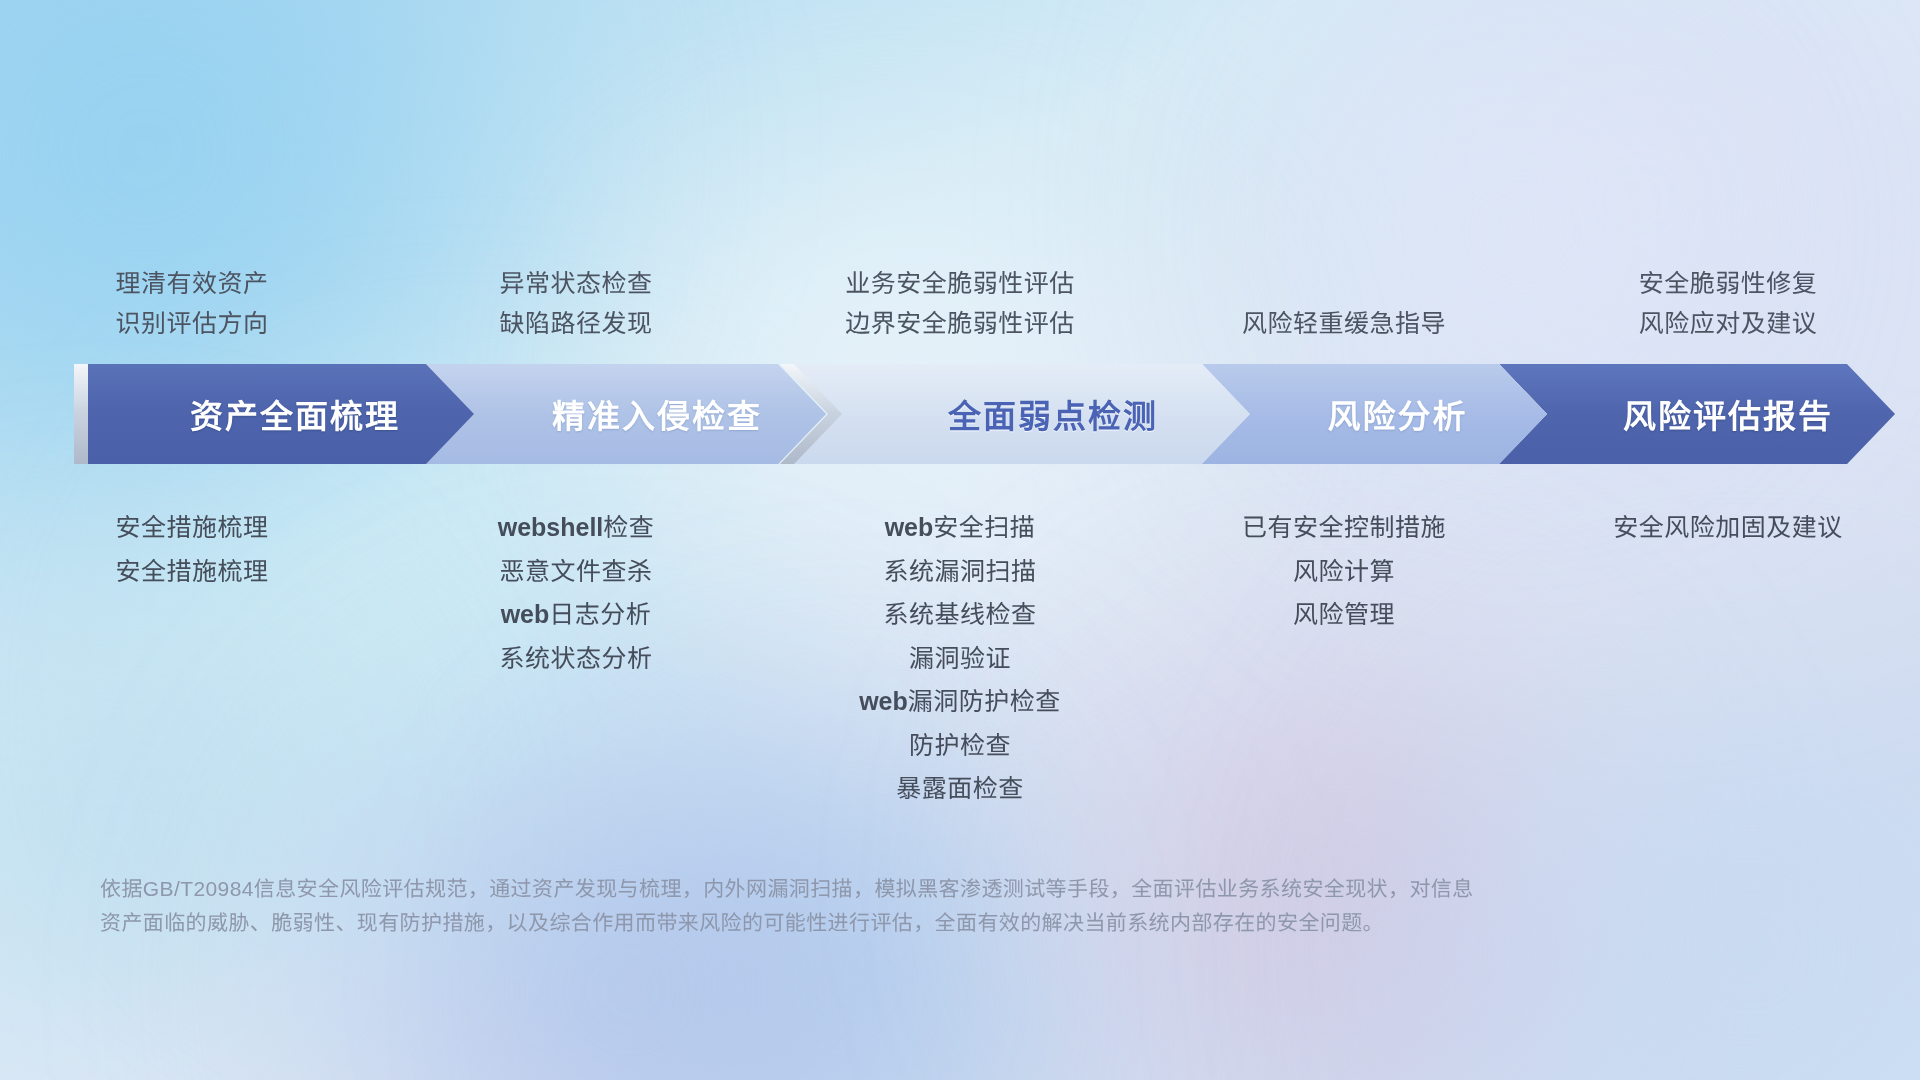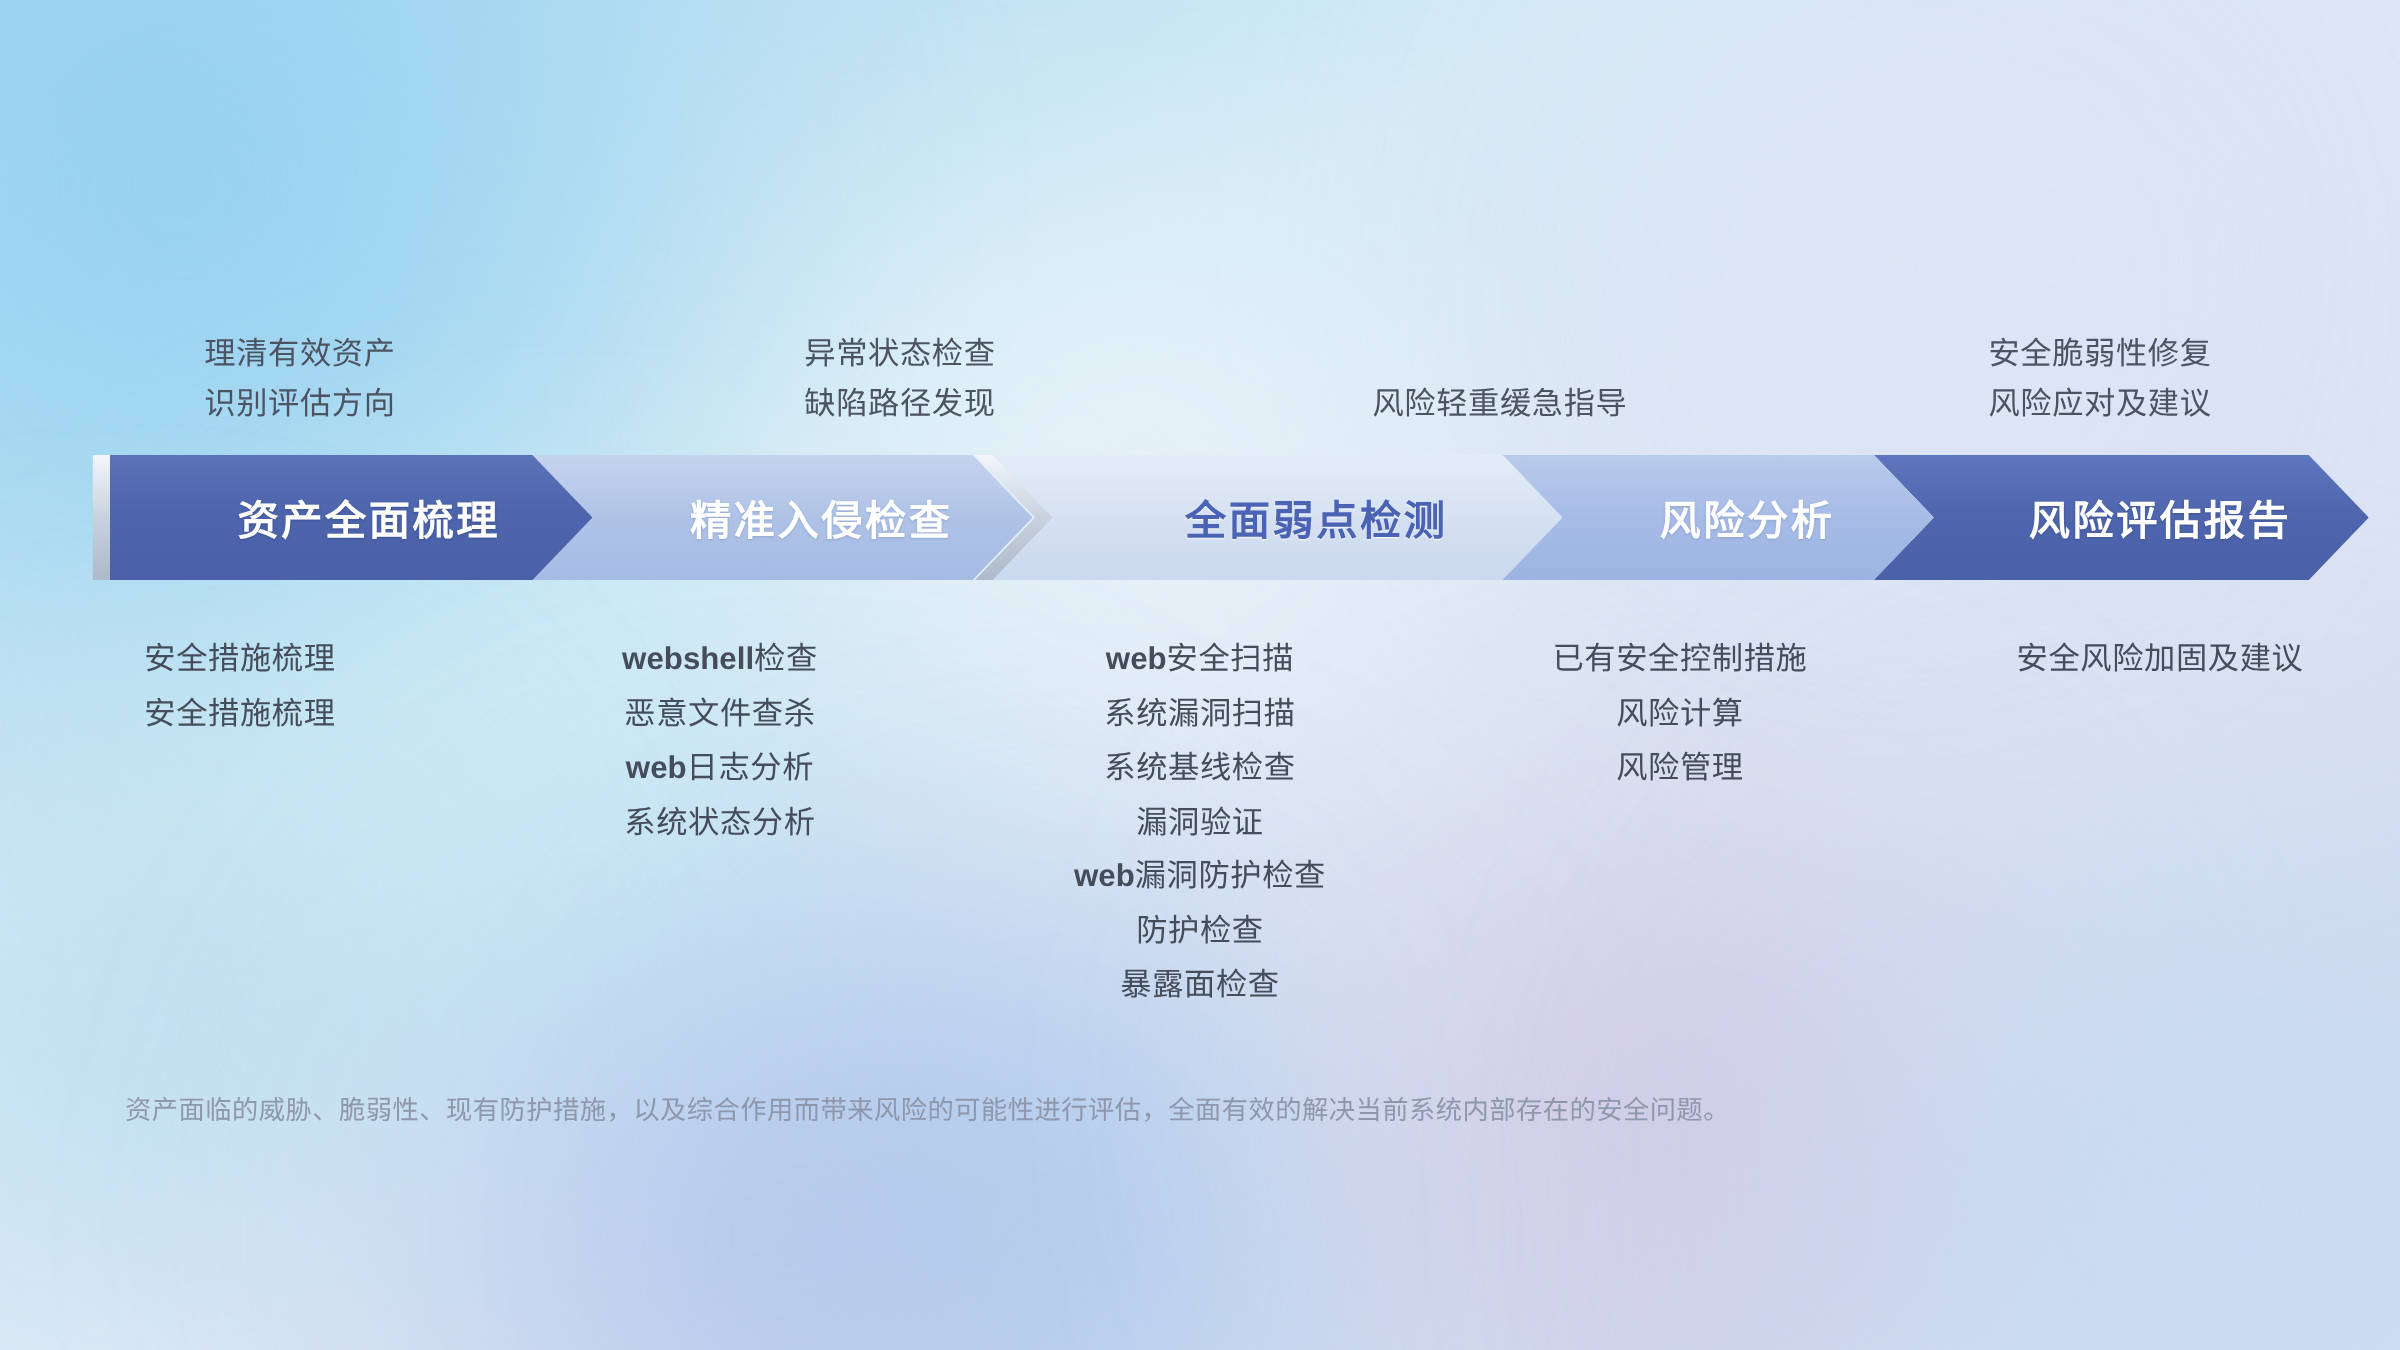--- a/index.html
+++ b/index.html
@@ -254,20 +254,24 @@
   <div class="top-row" id="top-row">
       <div class="top-col">
         <div class="ann-line">理清有效资产</div>
         <div class="ann-line">识别评估方向</div>
       </div>
       <div class="top-col">
         <div class="ann-line">异常状态检查</div>
         <div class="ann-line">缺陷路径发现</div>
       </div>
       <div class="top-col">
+        <div class="ann-line">业务安全脆弱性评估</div>
+        <div class="ann-line">边界安全脆弱性评估</div>
+      </div>
+      <div class="top-col">
         <div class="ann-line">风险轻重缓急指导</div>
       </div>
       <div class="top-col">
         <div class="ann-line">安全脆弱性修复</div>
         <div class="ann-line">风险应对及建议</div>
       </div>
     </div>
 
   <div class="chev-band" id="chev-band">
       <div class="chev" style="left: 0px; width: 386px; z-index: 20;">
@@ -321,16 +325,17 @@
         <div class="item-line">已有安全控制措施</div>
         <div class="item-line">风险计算</div>
         <div class="item-line">风险管理</div>
       </div>
       <div class="bot-col">
         <div class="item-line">安全风险加固及建议</div>
       </div>
     </div>
 
   <div class="footer">
+    <p>依据GB/T20984信息安全风险评估规范，通过资产发现与梳理，内外网漏洞扫描，模拟黑客渗透测试等手段，全面评估业务系统安全现状，对信息</p>
     <p>资产面临的威胁、脆弱性、现有防护措施，以及综合作用而带来风险的可能性进行评估，全面有效的解决当前系统内部存在的安全问题。</p>
   </div>
 
 </div>
 
 </body></html>

